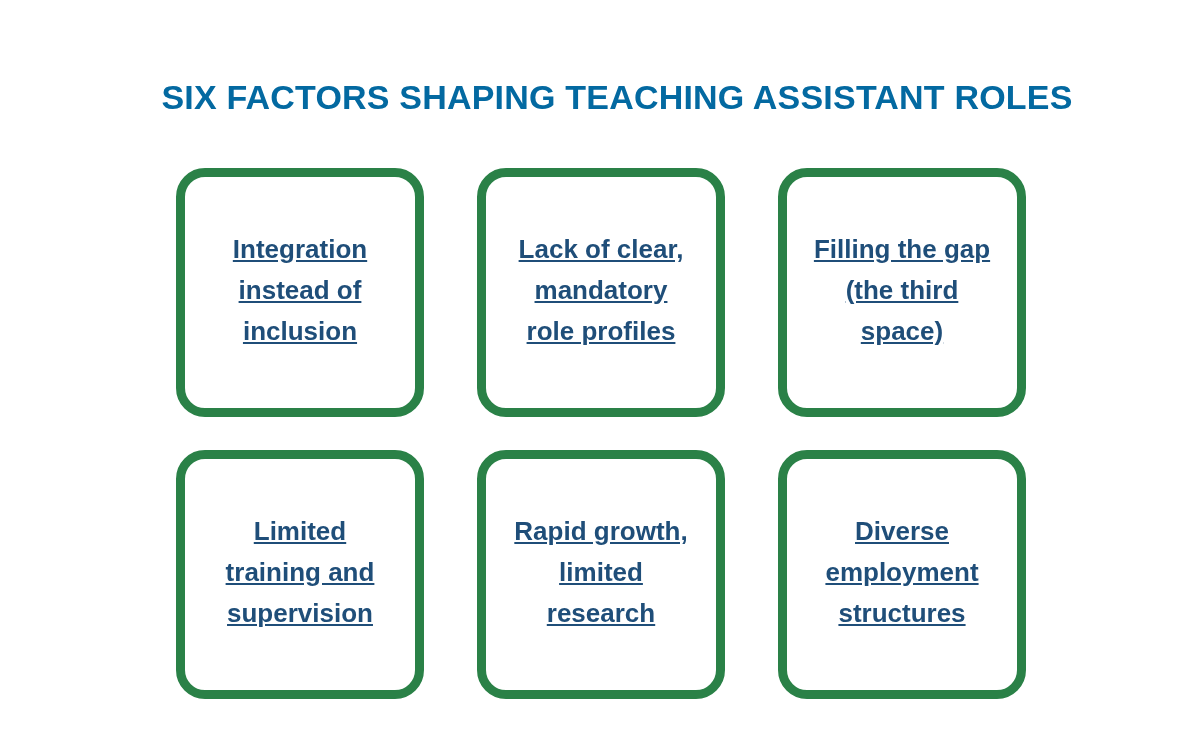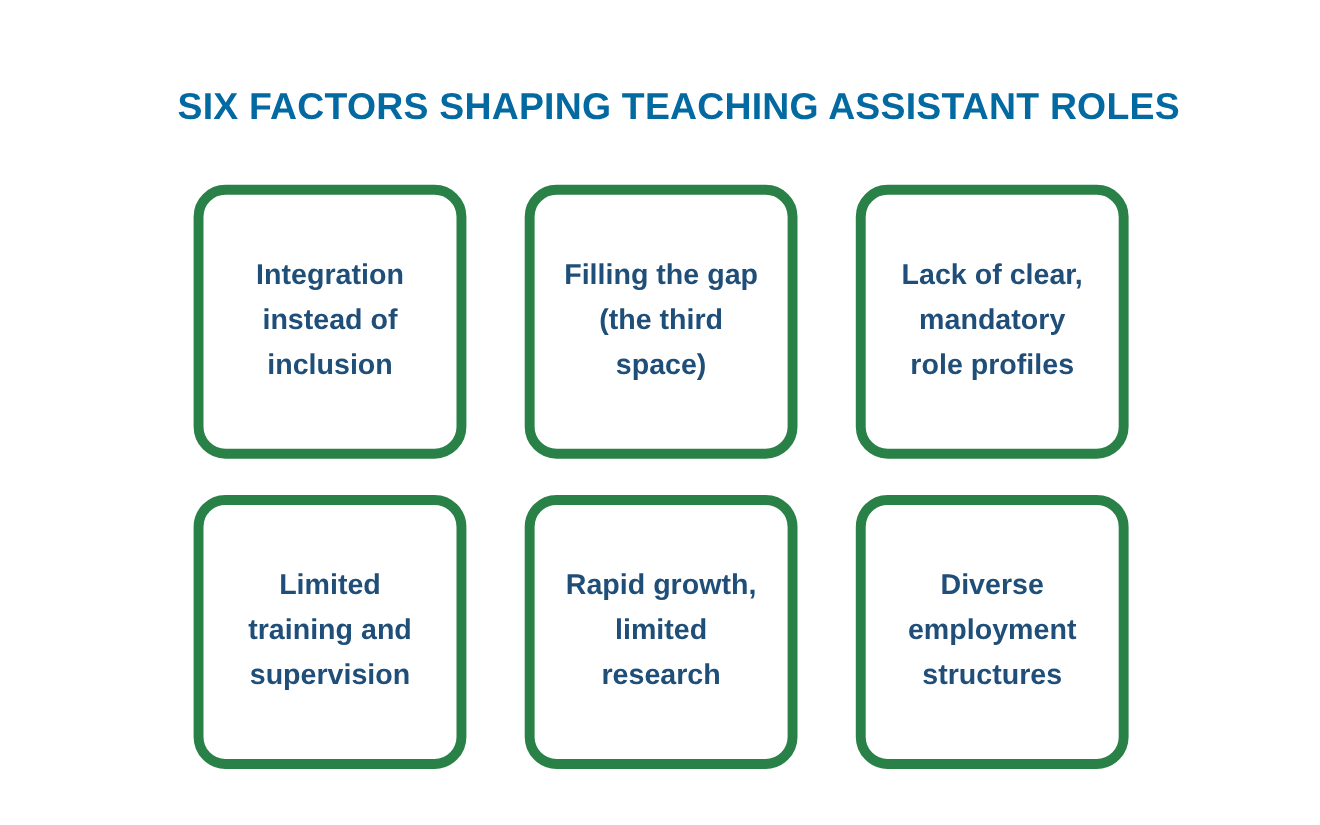--- a/index.html
+++ b/index.html
@@ -69,47 +69,48 @@
   .factor-card-label {
     display: block;
     width: 100%;
     text-align: center;
     font-size: 26px;
     font-weight: bold;
     line-height: 41px;
     color: #1F4E79;
     margin-top: -4px;
     white-space: pre-line;
+    text-decoration: underline;
   }
 </style>
 </head>
 <body>
 
 <div id="infographic">
 
   <h1 id="page-title">SIX FACTORS SHAPING TEACHING ASSISTANT ROLES</h1>
 
   <div id="card-grid">
 
     <div class="factor-card">
       <span class="factor-card-label">Integration
 instead of
 inclusion</span>
     </div>
 
     <div class="factor-card">
+      <span class="factor-card-label">Lack of clear,
+mandatory
+role profiles</span>
+    </div>
+
+    <div class="factor-card">
       <span class="factor-card-label">Filling the gap
 (the third
 space)</span>
-    </div>
-
-    <div class="factor-card">
-      <span class="factor-card-label">Lack of clear,
-mandatory
-role profiles</span>
     </div>
 
     <div class="factor-card">
       <span class="factor-card-label">Limited
 training and
 supervision</span>
     </div>
 
     <div class="factor-card">
       <span class="factor-card-label">Rapid growth,

